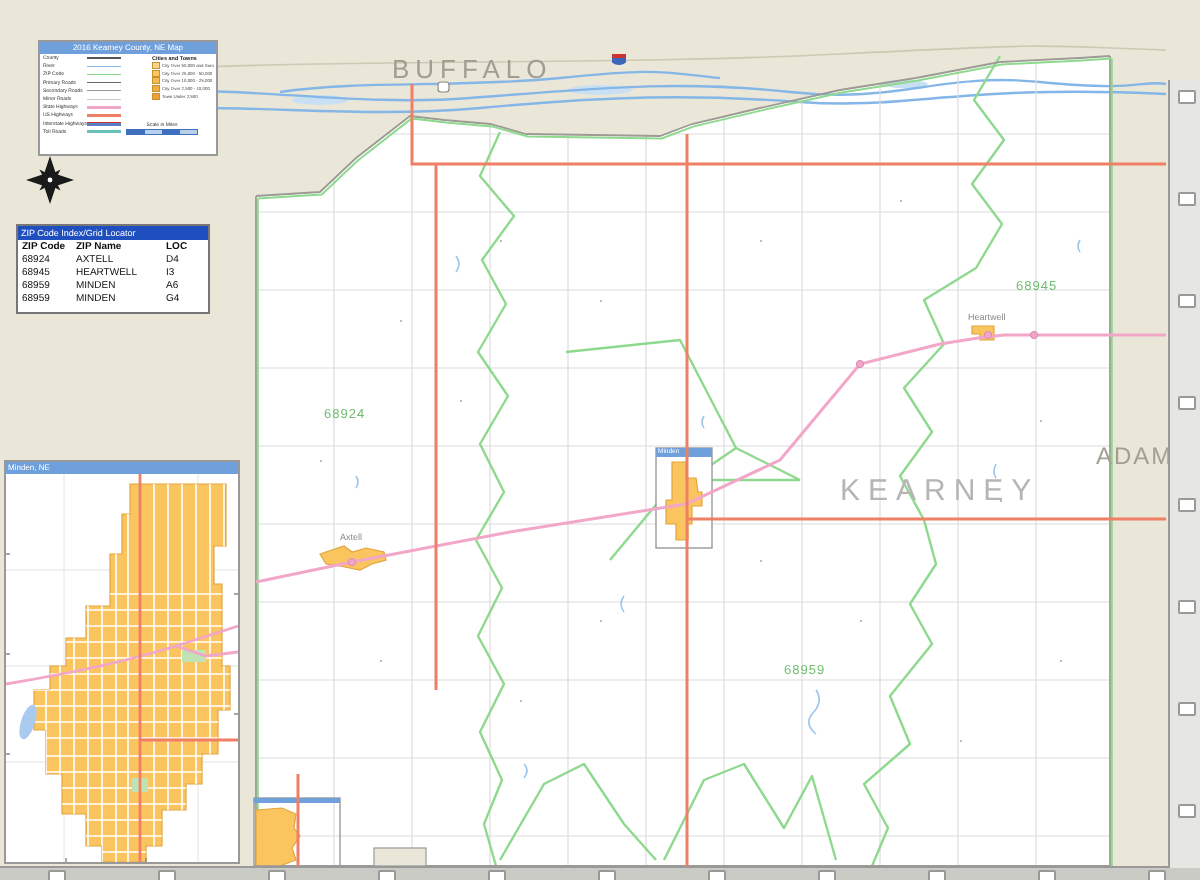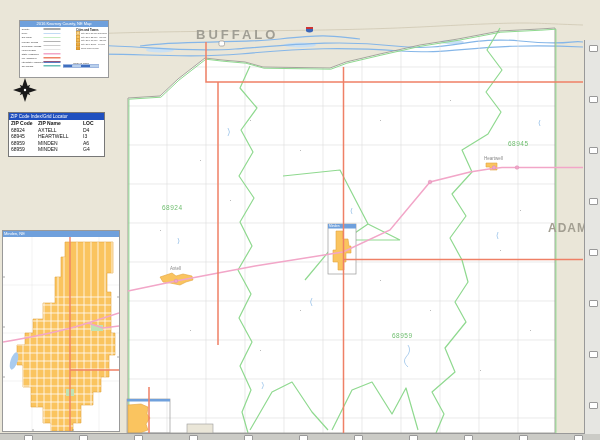--- a/index.html
+++ b/index.html
@@ -53,21 +53,21 @@
   #ziptable .hdr{height:7px;background:#1F4FBF;overflow:hidden;}
   #ziptable .hdr .x2{font-size:9px;color:#fff;line-height:14px;height:14px;padding-left:3px;}
   #ztbody{width:190px;}
   .zrow{display:grid;grid-template-columns:54px 90px 40px;height:13px;font-size:10px;line-height:13px;color:#111;padding-left:4px;}
   .zrow.zhead{font-weight:bold;font-size:10px;}
   
   #inset{left:2px;top:230px;width:118px;height:202px;background:#fff;border:1px solid #999;box-sizing:border-box;z-index:3;}
   #inset .hdr{height:6px;background:#6FA0DC;overflow:hidden;}
   #inset .hdr .x2{font-size:8px;color:#fff;line-height:12px;height:12px;padding-left:2px;}
   
-  .countylbl{color:#A09E94;z-index:2;font-weight:bold;}
+  .countylbl{color:#A09E94;z-index:2;}
   #lbl-buffalo{left:196px;top:27px;font-size:13px;letter-spacing:3px;}
   #lbl-kearney{left:420px;top:237px;font-size:15px;letter-spacing:4px;color:#B5B5B5;}
   #lbl-adams{left:548px;top:221px;font-size:12px;letter-spacing:1px;color:#A39F92;}
   .ziplbl{color:#6FBE6F;font-size:6.5px;z-index:2;letter-spacing:.5px;}
   .townlbl{color:#8A8A8A;font-size:4.5px;z-index:2;}
   #callout-title{left:329px;top:224px;width:27px;height:4px;overflow:hidden;z-index:3;}
   #callout-title .x2{font-size:6.5px;color:#fff;line-height:8px;}
   
   #bottomstrip{left:0;top:433px;width:600px;height:7px;background:#CBCBC6;border-top:1px solid #999;box-sizing:border-box;z-index:4;}
   #rightstrip{left:584px;top:40px;width:16px;height:394px;background:#E6E6E2;border-left:1px solid #999;box-sizing:border-box;z-index:4;}
@@ -359,20 +359,21 @@
       <rect x="63" y="152" width="8" height="7" fill="#BFE3B4"></rect>
       <path fill="none" stroke="#F2A6C8" stroke-width="1.4" d="M0,105 C30,100 60,94 85,86 L116,76 M85,86 L100,91 116,89"></path>
       <path fill="none" stroke="#EF8066" stroke-width="1.4" d="M67,0 V194 M67,133 H116"></path>
       <g stroke="#888" stroke-width=".7">
         <path d="M0,40 h2 M0,90 h2 M0,140 h2 M114,60 h2 M114,120 h2 M30,192 v2 M70,192 v2"></path>
       </g>
     </svg>
   </div>
 
   <div id="lbl-buffalo" class="abs countylbl">BUFFALO</div>
+  <div id="lbl-kearney" class="abs countylbl">KEARNEY</div>
   <div id="lbl-adams" class="abs countylbl">ADAMS</div>
 
   <div class="abs ziplbl" style="left:162px;top:204px;">68924</div>
   <div class="abs ziplbl" style="left:508px;top:140px;">68945</div>
   <div class="abs ziplbl" style="left:392px;top:332px;">68959</div>
 
   <div class="abs townlbl" style="left:170px;top:266px;">Axtell</div>
   <div class="abs townlbl" style="left:484px;top:156px;">Heartwell</div>
 
   <div id="callout-title" class="abs">

